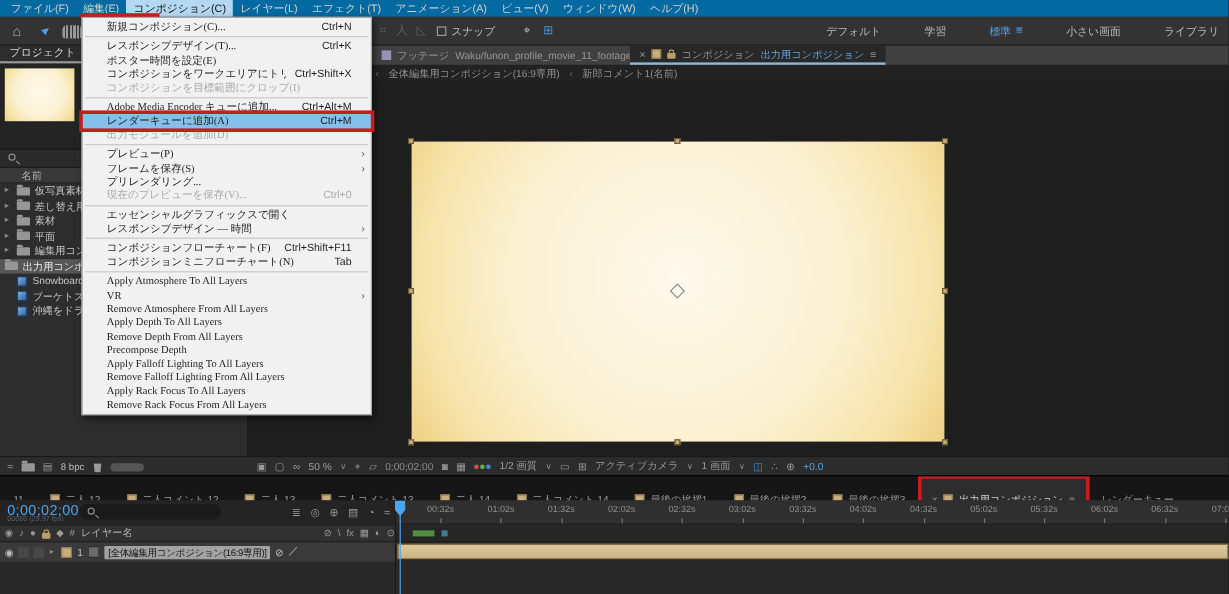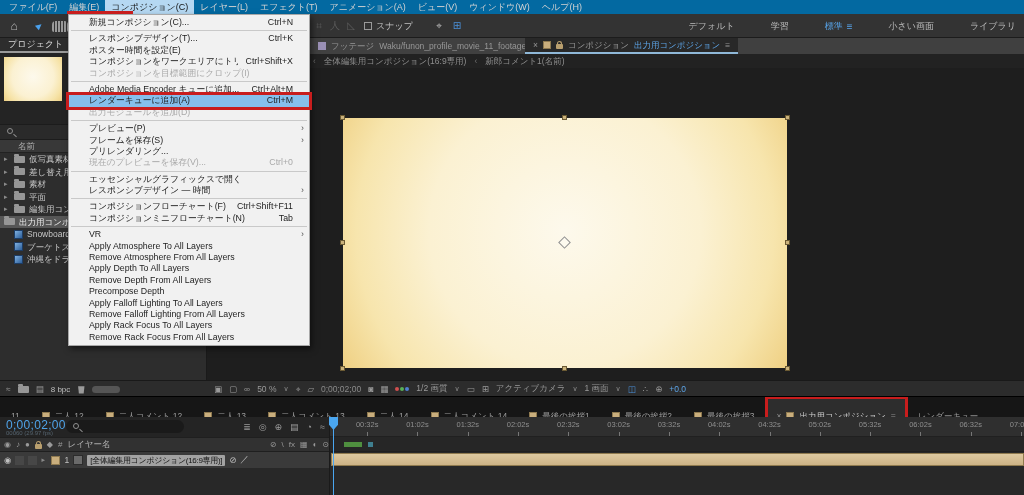--- a/index.html
+++ b/index.html
@@ -23,21 +23,21 @@
                background:repeating-linear-gradient(90deg,#9a9a9a 0 2px,#333 2px 3px); }
   .tool-dim { color:#5c5c5c; font-size:10px; }
   .tool-d1{left:312px;width:14px;} .tool-d2{left:328px;width:14px;} .tool-d3{left:344px;width:14px;}
   .snap-wrap { position:absolute; left:364px; top:0; height:24px; display:flex; align-items:center; gap:4px; }
   .snap-box { width:8px; height:8px; border:1px solid #9a9a9a; background:transparent; }
   .snap-label { font-size:9px; color:#c0c0c0; }
   .tool-after1 { left:432px; width:14px; font-size:10px; }
   .tool-after2 { left:450px; width:14px; font-size:10px; color:#4a90d9; }
   .workspaces { position:absolute; right:8px; top:0; height:24px; display:flex; align-items:center; gap:36px; font-size:9px; color:#bdbdbd; white-space:nowrap; }
   .ws-item { display:flex; gap:4px; align-items:center; }
-  .ws-item.ws-active { color:#57a3e8; }
+  .ws-item.ws-active { color:#57a3e8;font-family:Liberation Mono, monospace; }
   .ws-burger { color:#57a3e8; font-size:10px; }
 
   
   .project { position:absolute; left:0; top:38px; width:207px; height:342px; background:#2d2d2d; overflow:hidden; border-right:1px solid #1a1a1a; }
   .pj-tabs { height:15px; background:#242424; display:flex; font-size:9px; line-height:15px; }
   .pj-tab { padding:0 8px; background:#2d2d2d; color:#d8d8d8; border-bottom:2px solid #9a9a9a; display:flex; gap:6px; align-items:center; }
   .pj-preview { height:72px; background:#242424; position:relative; border-bottom:1px solid #1c1c1c; }
   .pj-thumb { position:absolute; left:4px; top:4px; width:58px; height:44px;
               background:radial-gradient(circle at 50% 45%, #fdf9ec 0%, #fbf1d2 55%, #f6e3a8 80%, #eed083 100%); }
   .pj-search { height:15px; background:#2a2a2a; border-bottom:1px solid #1c1c1c; position:relative; }
@@ -50,21 +50,21 @@
   .pj-twirl { color:#8a8a8a; font-size:7px; width:6px; }
   .pj-row .no-twirl { width:6px; }
   .ico-folder { width:11px; height:7px; background:#969696; border-radius:1px; position:relative; flex:0 0 auto; }
   .ico-folder::before { content:""; position:absolute; left:0; top:-2px; width:5px; height:2px; background:#969696; border-radius:1px 1px 0 0; }
   .ico-footage { width:9px; height:9px; background:linear-gradient(135deg,#7fb0e0,#2d5f9a); border:1px solid #1d3d66; flex:0 0 auto; }
 
   
   .menu { position:absolute; left:68px; top:14px; width:242px; background:#f1f1f1; border:1px solid #a8a8a8;
           box-shadow:2px 3px 6px rgba(0,0,0,.5); z-index:60; padding:2px 0; color:#1d1d1d; font-size:8.8px; }
   .mi { position:relative; height:11.4px; line-height:11.4px; display:flex; justify-content:space-between; padding:0 16px 0 20px; white-space:nowrap; }
-  .mi-l { overflow:hidden; }
+  .mi-l { overflow:hidden;font-family:Liberation Serif, serif; }
   .mi-s { color:#1d1d1d; padding-left:8px; }
   .mi.disabled, .mi.disabled .mi-s { color:#a9a9a9; }
   .mi.hl { background:#86bfec; }
   .mi.anno-box { box-shadow:0 0 0 3px #c81d1d; z-index:5; }
   .mi.has-sub::after { content:"›"; position:absolute; right:5px; top:0; color:#555; }
   .msep { height:1px; background:#c9c9c9; margin:2px 2px; }
 
   
   .comp { position:absolute; left:207px; top:38px; width:817px; height:342px; background:#1e1e1e; }
   .cp-tabs { height:16px; background:#404040; position:relative; font-size:8.5px; line-height:16px; white-space:nowrap; }
@@ -431,27 +431,27 @@
       <div class="mi">
         <span class="mi-l">コンポジションフローチャート(F)</span>
         <span class="mi-s">Ctrl+Shift+F11</span>
       </div>
 
       <div class="mi">
         <span class="mi-l">コンポジションミニフローチャート(N)</span>
         <span class="mi-s">Tab</span>
       </div>
     <div class="msep"></div>
+      <div class="mi">
+        <span class="mi-l">Apply Atmosphere To All Layers</span>
+        <span class="mi-s"></span>
+      </div>
+
       <div class="mi has-sub">
         <span class="mi-l">VR</span>
-        <span class="mi-s"></span>
-      </div>
-
-      <div class="mi">
-        <span class="mi-l">Apply Atmosphere To All Layers</span>
         <span class="mi-s"></span>
       </div>
 
       <div class="mi">
         <span class="mi-l">Remove Atmosphere From All Layers</span>
         <span class="mi-s"></span>
       </div>
 
       <div class="mi">
         <span class="mi-l">Apply Depth To All Layers</span>

